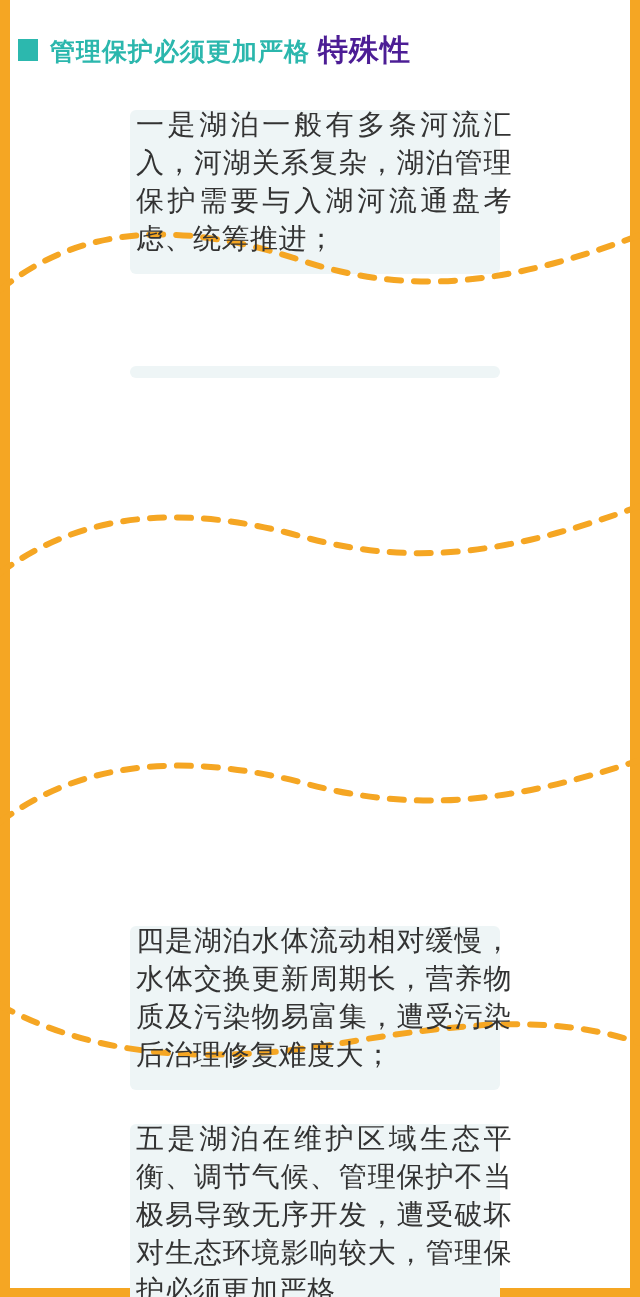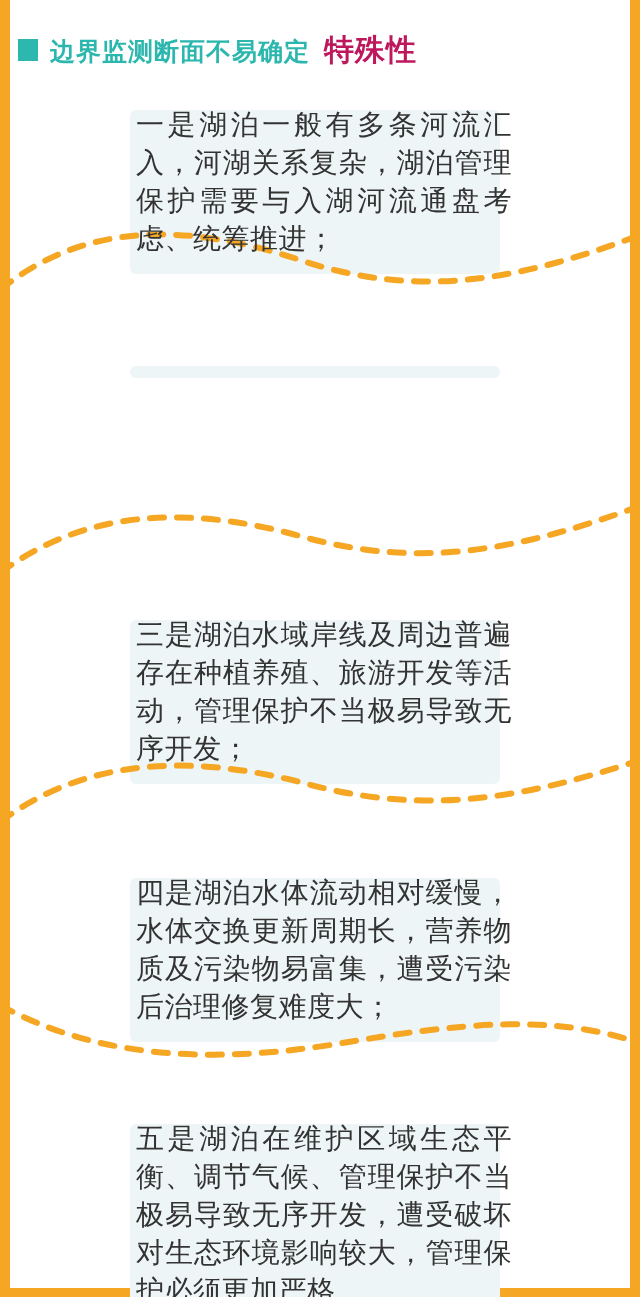--- a/index.html
+++ b/index.html
@@ -66,22 +66,22 @@
     color: #2bb7ad;
     white-space: nowrap;
     display: flex;
     align-items: baseline;
   }
   .header-title .t-main {
     font-family: "DejaVu Sans", "Liberation Sans", sans-serif;
   }
   .header-title .t-accent {
     font-size: 30px;
-    margin-left: 14px;
-    color: #be185d;
+    margin-left: 8px;
+    color: #4c1d95;
     font-family: "DejaVu Sans", "Liberation Sans", sans-serif;
   }
 
   
   .wave {
     position: absolute;
     left: 0;
     width: 640px;
     height: 120px;
     pointer-events: none;
@@ -124,21 +124,21 @@
 
 <div class="poster">
 
   <div class="rail rail-left"></div>
   <div class="rail rail-right"></div>
   <div class="rail-bottom"></div>
 
   <div class="header">
     <div class="header-mark"></div>
     <div class="header-title">
-      <span class="t-main">边界监测断面不易确定</span>
+      <span class="t-main">管理保护必须更加严格</span>
       <span class="t-accent">特殊性</span>
     </div>
   </div>
 
   <div class="item" style="top: 96px;">
     <div class="item-card">
       <div class="item-bg"></div>
       <div class="item-text">一是湖泊一般有多条河流汇入，河湖关系复杂，湖泊管理保护需要与入湖河流通盘考虑、统筹推进；</div>
     </div>
   </div>
@@ -150,32 +150,26 @@
   <div class="item" style="top: 352px;">
     <div class="item-card">
       <div class="item-bg"></div>
     </div>
   </div>
 
   <svg class="wave" style="top: 478px;" viewBox="0 0 640 120" preserveAspectRatio="none">
     <path d="M0 95 C 80 35, 180 25, 300 58 C 420 92, 520 72, 640 28" fill="none" stroke="#f5a623" stroke-width="6" stroke-linecap="round" stroke-dasharray="14 13"></path>
   </svg>
 
-  <div class="item" style="top: 606px;">
-    <div class="item-card">
-      <div class="item-bg"></div>
-      <div class="item-text">三是湖泊水域岸线及周边普遍存在种植养殖、旅游开发等活动，管理保护不当极易导致无序开发；</div>
-    </div>
-  </div>
 
   <svg class="wave" style="top: 730px;" viewBox="0 0 640 120" preserveAspectRatio="none">
     <path d="M0 92 C 80 32, 180 22, 300 52 C 420 86, 520 70, 640 30" fill="none" stroke="#f5a623" stroke-width="6" stroke-linecap="round" stroke-dasharray="14 13"></path>
   </svg>
 
-  <div class="item" style="top: 864px;">
+  <div class="item" style="top: 912px;">
     <div class="item-card">
       <div class="item-bg"></div>
       <div class="item-text">四是湖泊水体流动相对缓慢，水体交换更新周期长，营养物质及污染物易富集，遭受污染后治理修复难度大；</div>
     </div>
   </div>
 
   <svg class="wave" style="top: 965px;" viewBox="0 0 640 120" preserveAspectRatio="none">
     <path d="M0 40 C 90 90, 200 100, 330 80 C 460 58, 550 48, 640 78" fill="none" stroke="#f5a623" stroke-width="6" stroke-linecap="round" stroke-dasharray="14 13"></path>
   </svg>
 

